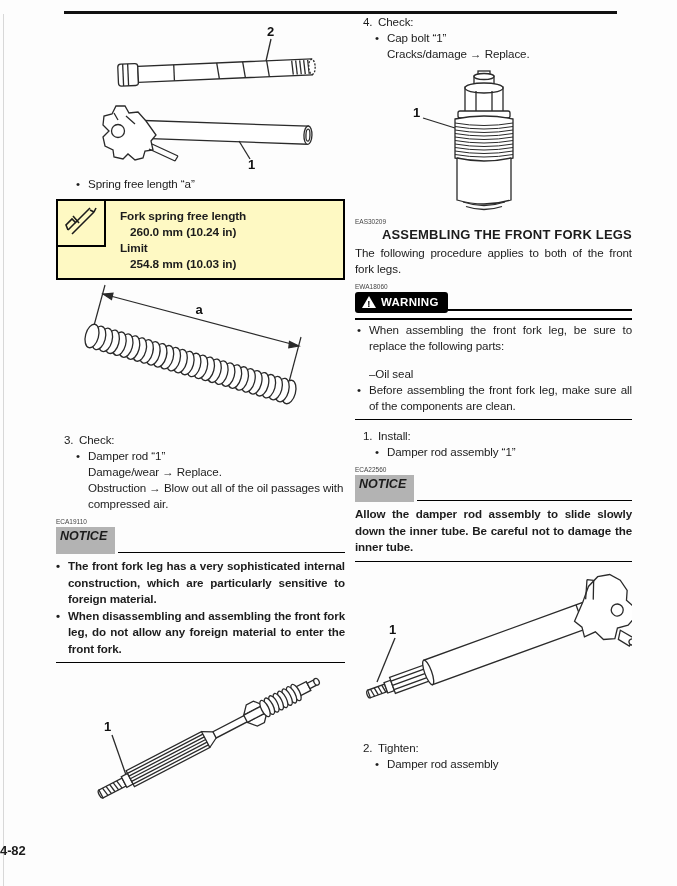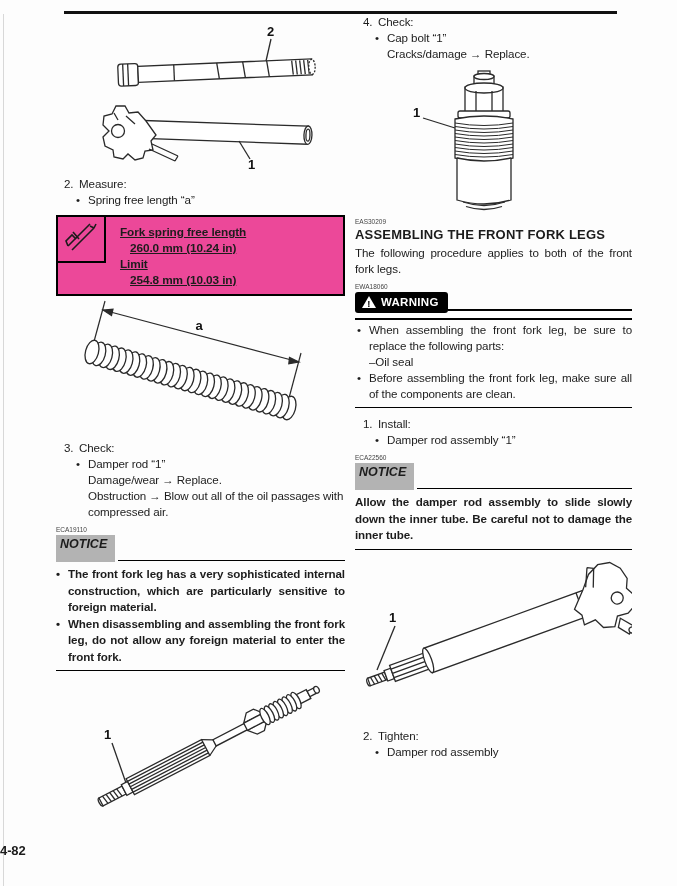--- a/index.html
+++ b/index.html
@@ -15,44 +15,44 @@
   .fig text{font-family:"Liberation Sans",sans-serif;font-size:13px;font-weight:bold;fill:#111;}
   .step{padding-left:8px;}
   .step .num{display:inline-block;width:15px;}
   .li{position:relative;padding-left:12px;}
   .li .mk{position:absolute;left:0;top:0;}
   .blk .li{margin-left:20px;}
   .blk .result{margin-left:32px;}
   .just{text-align:justify;}
   .bold{font-weight:bold;}
   .code{font-size:6.5px;line-height:8px;color:#444;letter-spacing:0;margin-top:6px;}
-  .spec-box{border:2px solid #000;margin-top:7px;display:flex;min-height:76px;background:#ec4899;text-decoration:underline;}
+  .spec-box{border:2px solid #000;margin-top:7px;display:flex;min-height:76px;background:#fef9c3;}
   .spec-icon-cell{width:46px;height:44px;border-right:2px solid #000;border-bottom:2px solid #000;
                   flex:0 0 auto;display:flex;align-items:center;justify-content:center;}
   .spec-text{padding:7px 4px 6px 14px;font-weight:bold;font-size:11.8px;line-height:16px;}
   .spec-val{padding-left:10px;}
   .nhead{display:flex;align-items:flex-end;margin-top:1px;}
   .nlabel{background:#b3b3b3;font-style:italic;font-weight:bold;font-size:12.5px;
           padding:1px 8px 10px 4px;letter-spacing:0;}
   .nrule{flex:1;border-bottom:1.5px solid #000;margin-bottom:1px;margin-left:3px;}
   .ncontent{font-weight:bold;margin-top:4px;line-height:16.5px;}
   .bottom-rule{border-bottom:1.5px solid #000;margin-top:5px;}
   .whead{display:flex;align-items:flex-end;margin-top:1px;}
   .wlabel{background:#000;color:#fff;border-radius:3px;display:inline-flex;align-items:center;
           gap:5px;padding:2px 9px 3px 7px;font-weight:bold;font-size:11.5px;letter-spacing:0.3px;}
   .wrule{flex:1;border-bottom:2px solid #000;margin-bottom:2px;}
   .wtext{font-weight:bold;margin-top:4px;line-height:16.5px;}
   .wbottom{border-bottom:2px solid #000;margin-top:5px;}
   .tip-head{display:flex;align-items:center;font-weight:bold;font-size:12.5px;margin-top:9px;letter-spacing:0;}
   .trule{flex:1;border-bottom:1.5px solid #000;margin-top:5px;margin-left:3px;}
   .tip-body{margin-top:2px;}
   .tip-body .li{margin-left:2px;}
-  .tip-body .sub{margin-left:14px;}
+  .tip-body .sub{margin-left:14px;margin-top:12px;}
   .footer{position:absolute;left:0;right:0;top:843px;text-align:left;font-weight:bold;font-size:13px;}
-  .mt2{margin-top:2px;} .mt4{margin-top:4px;} .mt6{margin-top:6px;} .mt8{margin-top:8px;}
+  .mt2{margin-top:10px;} .mt4{margin-top:4px;} .mt6{margin-top:6px;} .mt8{margin-top:8px;}
 </style>
 </head>
 <body>
 
 <div class="sheet">
   <div class="edge-left"></div>
   <div class="top-rule"></div>
 
   <div class="col col-left">
 
@@ -84,23 +84,20 @@
         <path d="M70,96 l9,8 M58,93 l4,7"></path>
         <path d="M96,124 L122,136 M93,129 L119,141 M122,136 L119,141"></path>
         <line x1="215" y1="19" x2="210" y2="41"></line>
         <line x1="194" y1="139" x2="183" y2="121"></line>
       </g>
       <text x="211" y="16">2</text>
       <text x="192" y="149">1</text>
     </svg>
 
     <div class="blk mt6">
-      <div class="step">
-        <span class="num">2.</span><span>Measure:</span>
-      </div>
       <div class="li">
         <span class="mk">•</span>
         <span>Spring free length “a”</span>
       </div>
     </div>
 
     <div class="spec-box">
       <div class="spec-icon-cell">
         <svg width="36" height="36" viewBox="0 0 36 36">
           <g stroke="#1c1c1c" fill="none" stroke-width="1.6">
@@ -264,21 +261,21 @@
         <path d="M102,88 l0,42 q27,8 54,0 l0,-42" fill="#fff"></path>
         <path d="M102,88 q27,6 54,0" fill="none"></path>
         <path d="M108,132 q21,7 42,0 M111,136.5 q18,6 36,0" fill="none"></path>
         <line x1="68" y1="48" x2="100" y2="58" fill="none"></line>
       </g>
       <text x="58" y="47">1</text>
     </svg>
 
     <div>
       <div class="code">EAS30209</div>
-      <div class="bold" style="font-size:13px;letter-spacing:0.2px;margin:1px 0 2px;">ASSEMBLING THE FRONT FORK LEGS</div>
+      <div class="bold" style="font-size:13px;letter-spacing:0.2px;margin:1px 0 2px;text-align:right;">ASSEMBLING THE FRONT FORK LEGS</div>
       <div class="just">The following procedure applies to both of the front fork legs.</div>
     </div>
 
     <div>
       <div class="code">EWA18060</div>
       <div class="whead">
         <span class="wlabel">
           <svg width="14" height="13" viewBox="0 0 14 13">
             <polygon points="7,0 14,12 0,12" fill="#fff"></polygon>
             <text x="7" y="10.5" text-anchor="middle" font-size="9.5" font-weight="bold" fill="#000" style="font-family:'Liberation Sans',sans-serif;">!</text>

